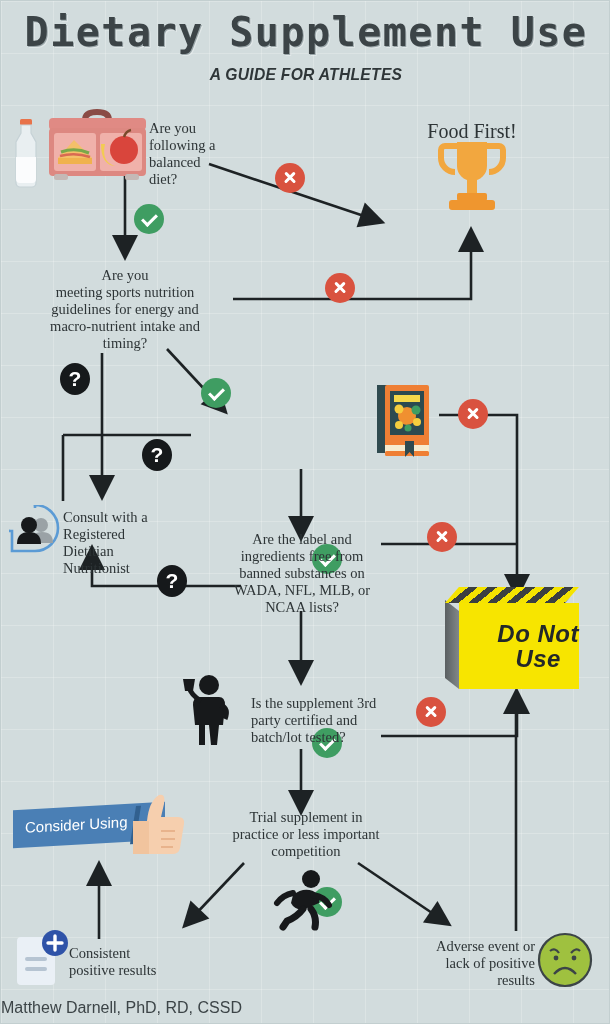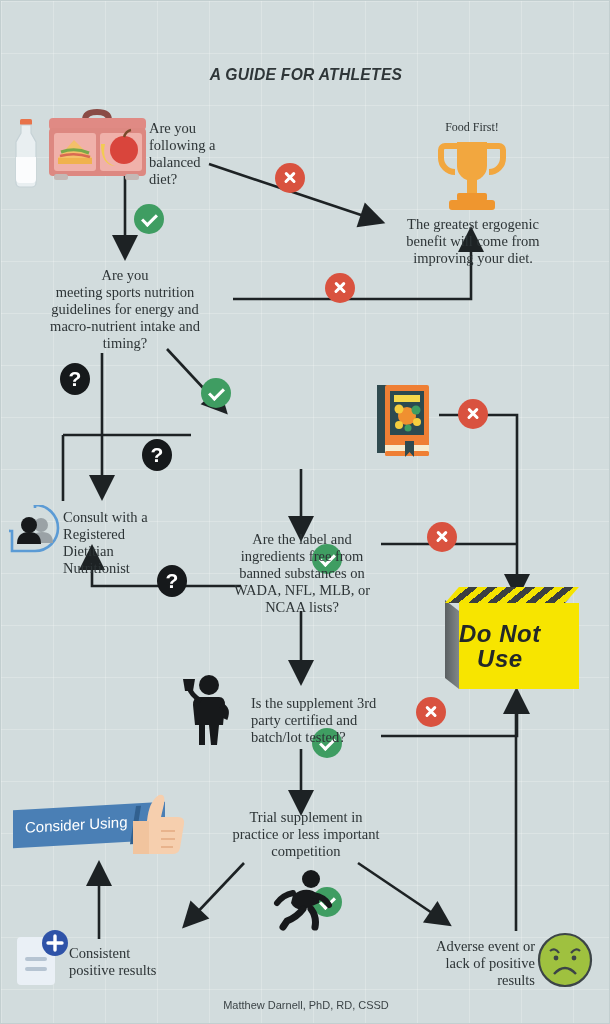--- a/index.html
+++ b/index.html
@@ -72,21 +72,21 @@
     background:linear-gradient(to right,#5a5f61,#81888a);
     transform:skewY(38deg);transform-origin:right top;
   }
   #dnu .topface{
     position:absolute;left:-14px;top:-14px;width:120px;height:16px;
     background:repeating-linear-gradient(110deg,#f5e400 0 9px,#3b3f41 9px 18px);
     transform:skewX(-41deg);transform-origin:left bottom;
   }
   #dnu .front{
     position:absolute;left:0;top:2px;width:120px;height:86px;
-    background:#f7e500;display:flex;align-items:center;justify-content:flex-start;
+    background:#f7e500;display:flex;align-items:center;justify-content:flex-end;
   }
   #dnu .label{
     font-size:24px;font-weight:bold;font-style:italic;color:#232829;
     text-align:center;line-height:1.05;letter-spacing:.5px;
   }
 
   
   #consider{left:12px;top:805px;width:160px;height:38px;}
   #consider .band{
     position:absolute;left:0;top:0;width:152px;height:38px;background:#4a7fb5;
@@ -102,20 +102,21 @@
   }
 
   
   .icon{position:absolute;}
 </style>
 </head>
 <body>
 
 <div id="page">
 
+  <div class="abs" id="title">Dietary Supplement Use</div>
   <div class="abs" id="subtitle">A GUIDE FOR ATHLETES</div>
 
   <svg class="layer" viewBox="0 0 610 1024">
     <defs>
       <marker id="ah" markerWidth="12" markerHeight="12" refX="6" refY="6" orient="auto">
         <path d="M1,1 L11,6 L1,11 z" fill="#1d2224"></path>
       </marker>
     </defs>
     <g stroke="#1d2224" stroke-width="2.6" fill="none">
 
@@ -188,34 +189,31 @@
 
   <div class="abs qtext left-al" style="left:148px;top:119px;width:90px;white-space:pre-line;">Are you
 following a
 balanced
 diet?</div>
 
   <div class="badge x" style="left:274px;top:162px;"></div>
 
   <div class="badge check" style="left:133px;top:203px;"></div>
 
-  <div class="abs qtext" style="left:396px;top:119px;width:150px;font-size:12px;">Food First!</div>
+  <div class="abs qtext" style="left:396px;top:119px;width:150px;font-size:20px;">Food First!</div>
   <div class="icon" style="left:434px;top:137px;">
     <svg width="74" height="78" viewBox="0 0 74 78">
       <path d="M22,4 h30 v24 a15,15 0 0 1 -30,0 z" fill="#f2a73f"></path>
       <path d="M22,8 h-12 a4,4 0 0 0 -4,4 v8 a14,14 0 0 0 14,14" fill="none" stroke="#f2a73f" stroke-width="6"></path>
       <path d="M52,8 h12 a4,4 0 0 1 4,4 v8 a14,14 0 0 1 -14,14" fill="none" stroke="#f2a73f" stroke-width="6"></path>
       <rect x="32" y="40" width="10" height="16" fill="#f2a73f"></rect>
       <rect x="22" y="55" width="30" height="8" rx="2" fill="#ef962f"></rect>
       <rect x="14" y="62" width="46" height="10" rx="3" fill="#ef962f"></rect>
     </svg>
   </div>
-  <div class="abs qtext" style="left:372px;top:215px;width:200px;white-space:pre-line;">The greatest ergogenic
-benefit will come from
-improving your diet.</div>
 
   <div class="abs qtext" style="left:8px;top:266px;width:232px;white-space:pre-line;">Are you
 meeting sports nutrition
 guidelines for energy and
 macro-nutrient intake and
 timing?</div>
 
   <div class="badge x" style="left:324px;top:272px;"></div>
   <div class="badge check" style="left:200px;top:347px;"></div>
   <div class="badge q" style="left:59px;top:362px;">?</div>
@@ -336,15 +334,15 @@
     <svg width="58" height="58" viewBox="0 0 58 58">
       <circle cx="29" cy="29" r="26" fill="#9fc13f" stroke="#3c4447" stroke-width="2.2"></circle>
       <path d="M14,20 q5,-4 9,2" stroke="#3c4447" stroke-width="2.2" fill="none"></path>
       <path d="M35,22 q5,-6 9,-2" stroke="#3c4447" stroke-width="2.2" fill="none"></path>
       <circle cx="20" cy="27" r="2.4" fill="#3c4447"></circle>
       <circle cx="38" cy="27" r="2.4" fill="#3c4447"></circle>
       <path d="M18,43 q11,-12 22,0" stroke="#3c4447" stroke-width="2.4" fill="none"></path>
     </svg>
   </div>
 
-  <div class="abs" style="left:0;top:998px;width:610px;text-align:center;font-size:11px;color:#3c4447;">Matthew Darnell, PhD, RD, CSSD</div>
+  <div class="abs" style="left:0;top:998px;width:610px;text-align:left;font-size:16px;color:#3c4447;">Matthew Darnell, PhD, RD, CSSD</div>
 
 </div>
 
 </body></html>

